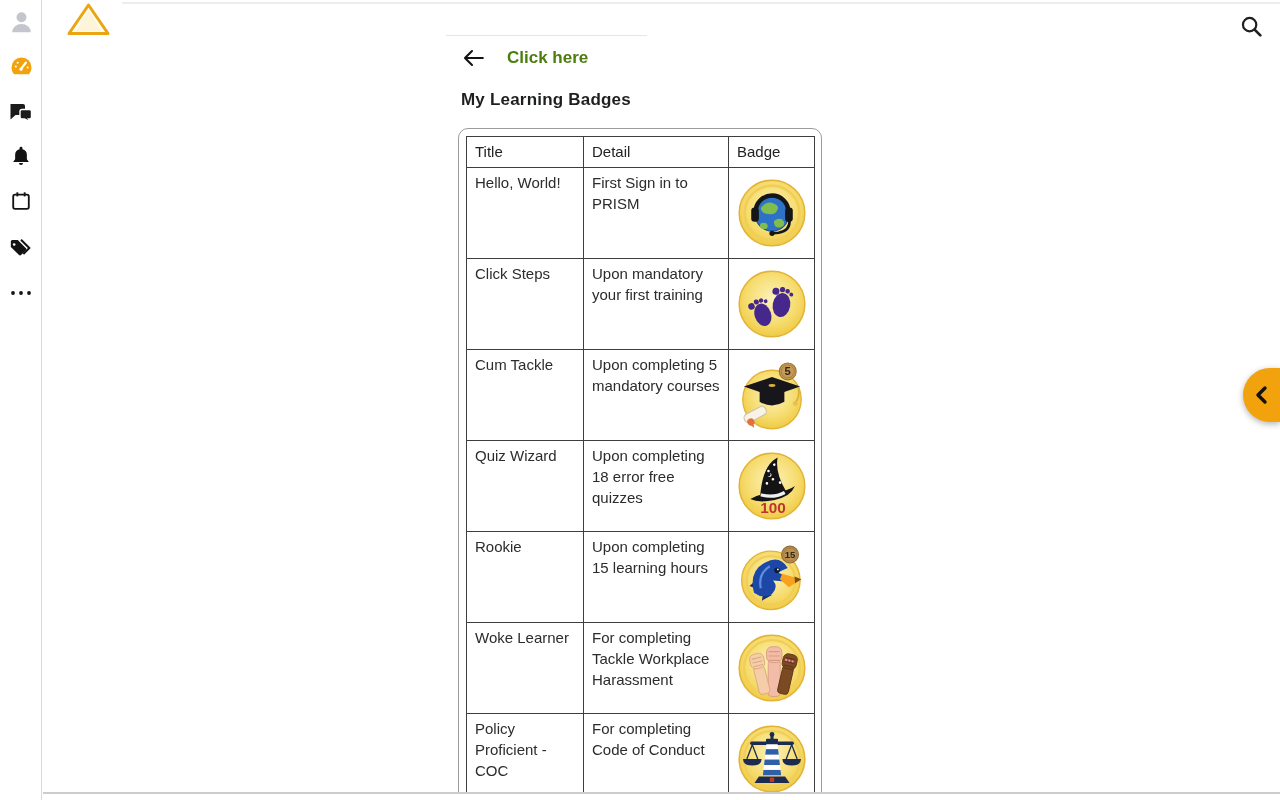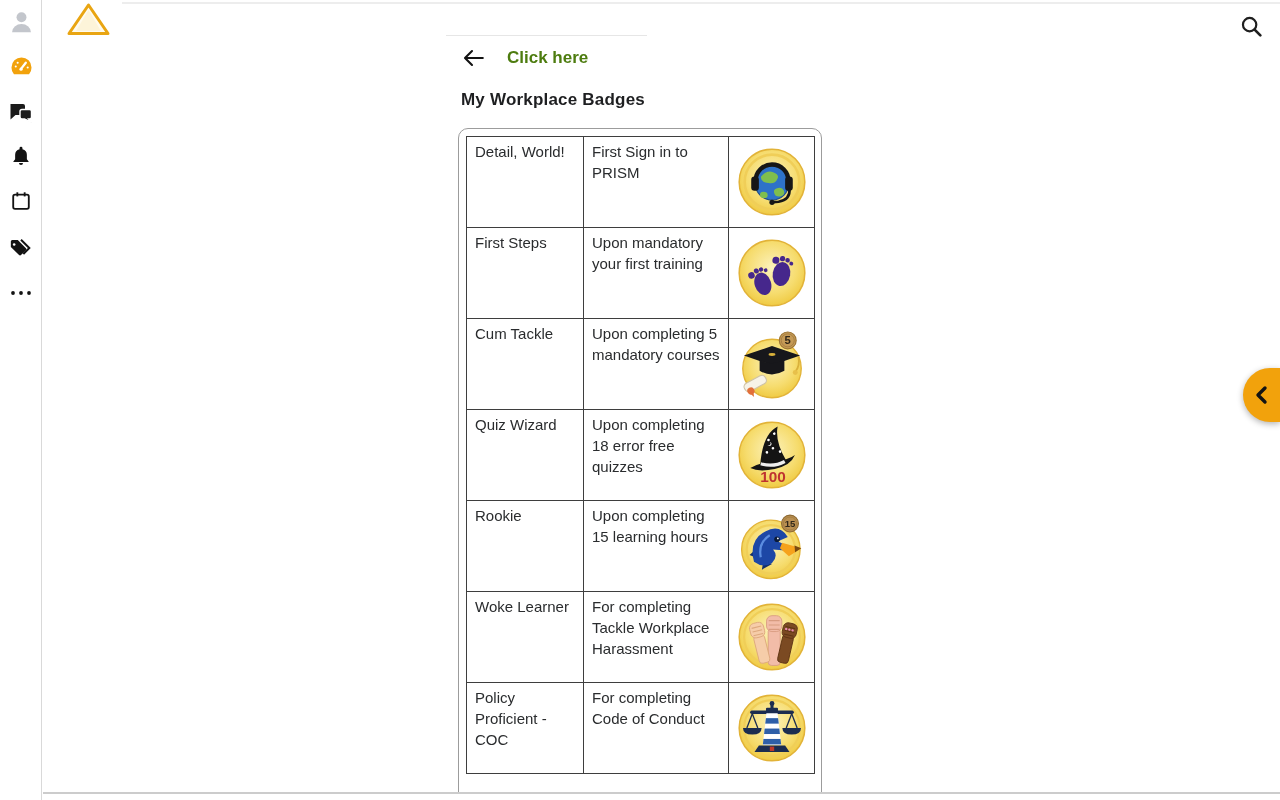--- a/index.html
+++ b/index.html
@@ -120,33 +120,38 @@
 
 <div id="header-underline" class="abs"></div>
 
 <div id="back-btn" class="abs">
   <svg width="24" height="24" viewBox="0 0 24 24">
     <path d="M11 5 l-7 7 7 7 M4.3 12 h17.5" fill="none" stroke="#131313" stroke-width="2.1" stroke-linecap="round" stroke-linejoin="round"></path>
   </svg>
 </div>
 <div id="back-label" class="abs">Click here</div>
 
-<div id="page-title" class="abs">My Workplace Badges</div>
+<div id="page-title" class="abs">My Learning Badges</div>
 
 <div id="table-card" class="abs">
   <table>
     <colgroup>
         <col class="c-title">
         <col class="c-detail">
         <col class="c-badge">
       </colgroup>
     <tbody>
-
-    <tr>
-      <td>Detail, World!</td>
+        <tr>
+      <th>Title</th>
+      <th>Detail</th>
+      <th>Badge</th>
+    </tr>
+
+    <tr>
+      <td>Hello, World!</td>
       <td>First Sign in to PRISM</td>
       <td class="badge-cell">
         <svg width="70" height="70" viewBox="0 0 64 64">
           <defs>
             <radialGradient id="gold1" cx="50%" cy="42%" r="60%">
               <stop offset="0%" stop-color="#FCF2BC"></stop>
                   <stop offset="65%" stop-color="#F6DC6E"></stop>
                   <stop offset="100%" stop-color="#EFC93F"></stop>
             </radialGradient>
           </defs>
@@ -159,21 +164,21 @@
           <path d="M17 31 a15 15 0 0 1 30 0" fill="none" stroke="#161616" stroke-width="4"></path>
           <rect x="13" y="27" width="7" height="13" rx="3" fill="#161616"></rect>
           <rect x="44" y="27" width="7" height="13" rx="3" fill="#161616"></rect>
           <path d="M48 38 q1 10 -10 12 l-5 .4" fill="none" stroke="#161616" stroke-width="2.4"></path>
           <circle cx="32" cy="50.6" r="2.4" fill="#161616"></circle>
         </svg>
       </td>
     </tr>
 
     <tr>
-      <td>First Steps</td>
+      <td>Click Steps</td>
       <td>Upon mandatory your first training</td>
       <td class="badge-cell">
         <svg width="70" height="70" viewBox="0 0 64 64">
           <circle cx="32" cy="32" r="30" fill="url(#gold1)" stroke="#E2B338" stroke-width="1.4"></circle>
           <g transform="rotate(-18 23 40)" fill="#46278C">
             <ellipse cx="23" cy="42" rx="7.5" ry="10.5"></ellipse>
             <circle cx="15.5" cy="31.5" r="3"></circle>
                 <circle cx="21" cy="29" r="2.3"></circle>
             <circle cx="25.5" cy="29" r="2"></circle>
                 <circle cx="29.3" cy="31" r="1.7"></circle>

